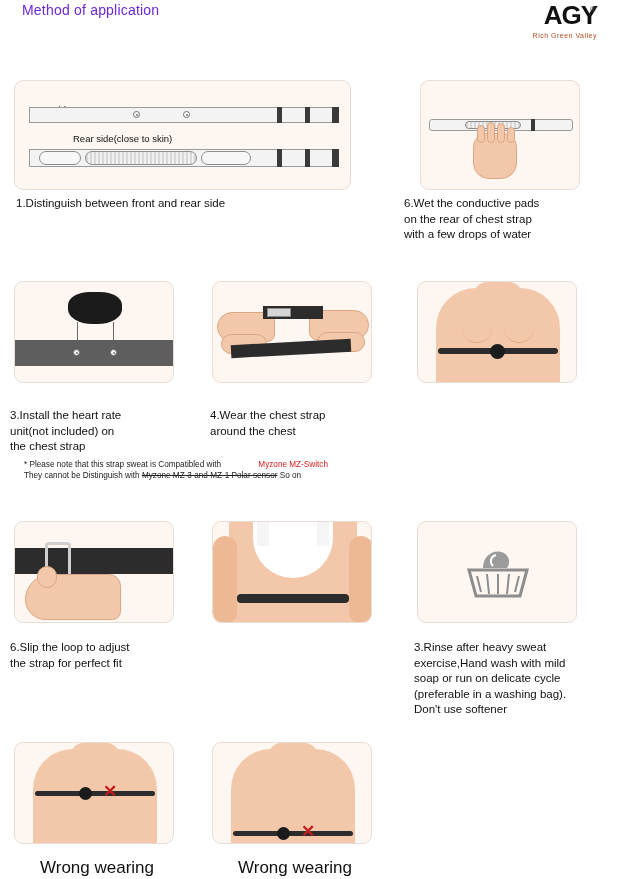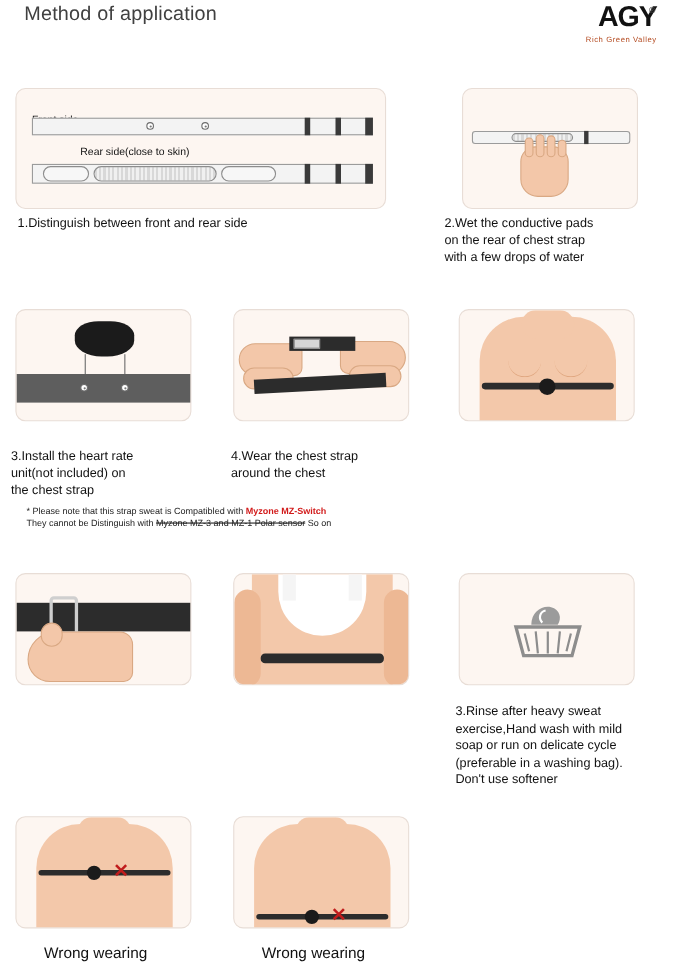--- a/index.html
+++ b/index.html
@@ -27,23 +27,23 @@
     position: absolute;
     top: 0;
     left: 0;
     width: 619px;
     height: 62px;
   }
   .title {
     position: absolute;
     left: 22px;
     top: 2px;
-    font-size: 18px;
+    font-size: 14px;
     letter-spacing: 0.2px;
-    color: #404040;
+    color: #6d28d9;
   }
   .logo-wrap {
     position: absolute;
     right: 22px;
     top: 2px;
     width: 120px;
     text-align: right;
   }
   .logo-mark {
     font-size: 26px;
@@ -85,21 +85,22 @@
     white-space: pre-line;
   }
   .note {
     position: absolute;
     font-size: 8.2px;
     line-height: 11px;
     color: #222;
   }
   .note .hl {
     color: #d21b1b;
-    font-weight: bold;
+    font-weight: normal;
+    margin-left: 35px;
   }
   .note .strike {
     text-decoration: line-through;
   }
 
   
   .s1-label {
     position: absolute;
     font-size: 9.5px;
     color: #111;
@@ -171,21 +172,21 @@
   .wrong-x {
     position: absolute;
     color: #c01c1c;
     font-size: 17px;
     font-weight: bold;
     line-height: 1;
   }
 
   .wrong-caption {
     position: absolute;
-    font-size: 14px;
+    font-size: 17px;
     color: #111;
   }
 
   .basket-icon {
     position: absolute;
     width: 70px;
     height: 56px;
   }
 </style>
 </head>
@@ -231,21 +232,21 @@
     <div class="strap-bar" style="left:8px; top:38px; width:144px; height:12px; border-radius:3px;"></div>
     <div class="pad-area" style="left:44px; top:40px; width:56px; height:8px; border-radius:4px;"></div>
     <div class="strap-dark" style="left:110px; top:38px; width:4px; height:12px;"></div>
 
     <div class="hand" style="left:52px; top:52px; width:44px; height:46px; border-radius:14px 14px 16px 16px;"></div>
     <div class="hand" style="left:56px; top:44px; width:8px; height:18px; border-radius:5px;"></div>
     <div class="hand" style="left:66px; top:41px; width:8px; height:21px; border-radius:5px;"></div>
     <div class="hand" style="left:76px; top:42px; width:8px; height:20px; border-radius:5px;"></div>
     <div class="hand" style="left:86px; top:46px; width:8px; height:16px; border-radius:5px;"></div>
   </div>
-  <div class="caption" style="left:404px; top:196px; width:200px;">2.Wet the conductive pads
+  <div class="caption" style="left:404px; top:196px; width:200px;">6.Wet the conductive pads
     on the rear of chest strap
     with a few drops of water</div>
 
   <div class="panel" style="left:14px; top:281px; width:160px; height:102px;">
     <div class="unit-black" style="left:53px; top:10px; width:54px; height:32px;"></div>
     <div style="position:absolute; left:62px; top:40px; width:1px; height:20px; background:#6b6b6b;"></div>
     <div style="position:absolute; left:98px; top:40px; width:1px; height:20px; background:#6b6b6b;"></div>
     <div class="belt-grey" style="position:absolute; left:0; top:58px; width:160px; height:26px;"></div>
     <div class="strap-dot" style="left:58px; top:67px;"></div>
     <div class="strap-dot" style="left:95px; top:67px;"></div>
@@ -283,20 +284,22 @@
     <div style="position:absolute; left:20px; top:66px; width:120px; height:6px; background:#2c2c2c; border-radius:3px;"></div>
     <div class="round" style="position:absolute; left:72px; top:62px; width:15px; height:15px; background:#1b1b1b;"></div>
   </div>
 
   <div class="panel" style="left:14px; top:521px; width:160px; height:102px;">
     <div class="belt-black" style="position:absolute; left:0; top:26px; width:160px; height:26px;"></div>
     <div style="position:absolute; left:30px; top:20px; width:26px; height:38px; border:3px solid #cfcfcf; border-radius:4px; box-sizing:border-box;"></div>
     <div class="hand" style="left:10px; top:52px; width:96px; height:46px; border-radius:30px 14px 10px 24px;"></div>
     <div class="hand" style="left:22px; top:44px; width:20px; height:22px; border-radius:10px;"></div>
   </div>
+  <div class="caption" style="left:10px; top:640px; width:195px;">6.Slip the loop to adjust
+    the strap for perfect fit</div>
 
   <div class="panel" style="left:212px; top:521px; width:160px; height:102px;">
     <div class="torso" style="left:16px; top:0px; width:128px; height:102px;"></div>
     <div style="position:absolute; left:40px; top:0px; width:80px; height:56px; background:#ffffff; border-radius:0 0 40px 40px;"></div>
     <div style="position:absolute; left:44px; top:0px; width:12px; height:24px; background:#f5f5f5;"></div>
     <div style="position:absolute; left:104px; top:0px; width:12px; height:24px; background:#f5f5f5;"></div>
     <div style="position:absolute; left:0px; top:14px; width:24px; height:88px; background:#edb894; border-radius:12px;"></div>
     <div style="position:absolute; left:136px; top:14px; width:24px; height:88px; background:#edb894; border-radius:12px;"></div>
     <div style="position:absolute; left:24px; top:72px; width:112px; height:9px; background:#2c2c2c; border-radius:4px;"></div>
   </div>

